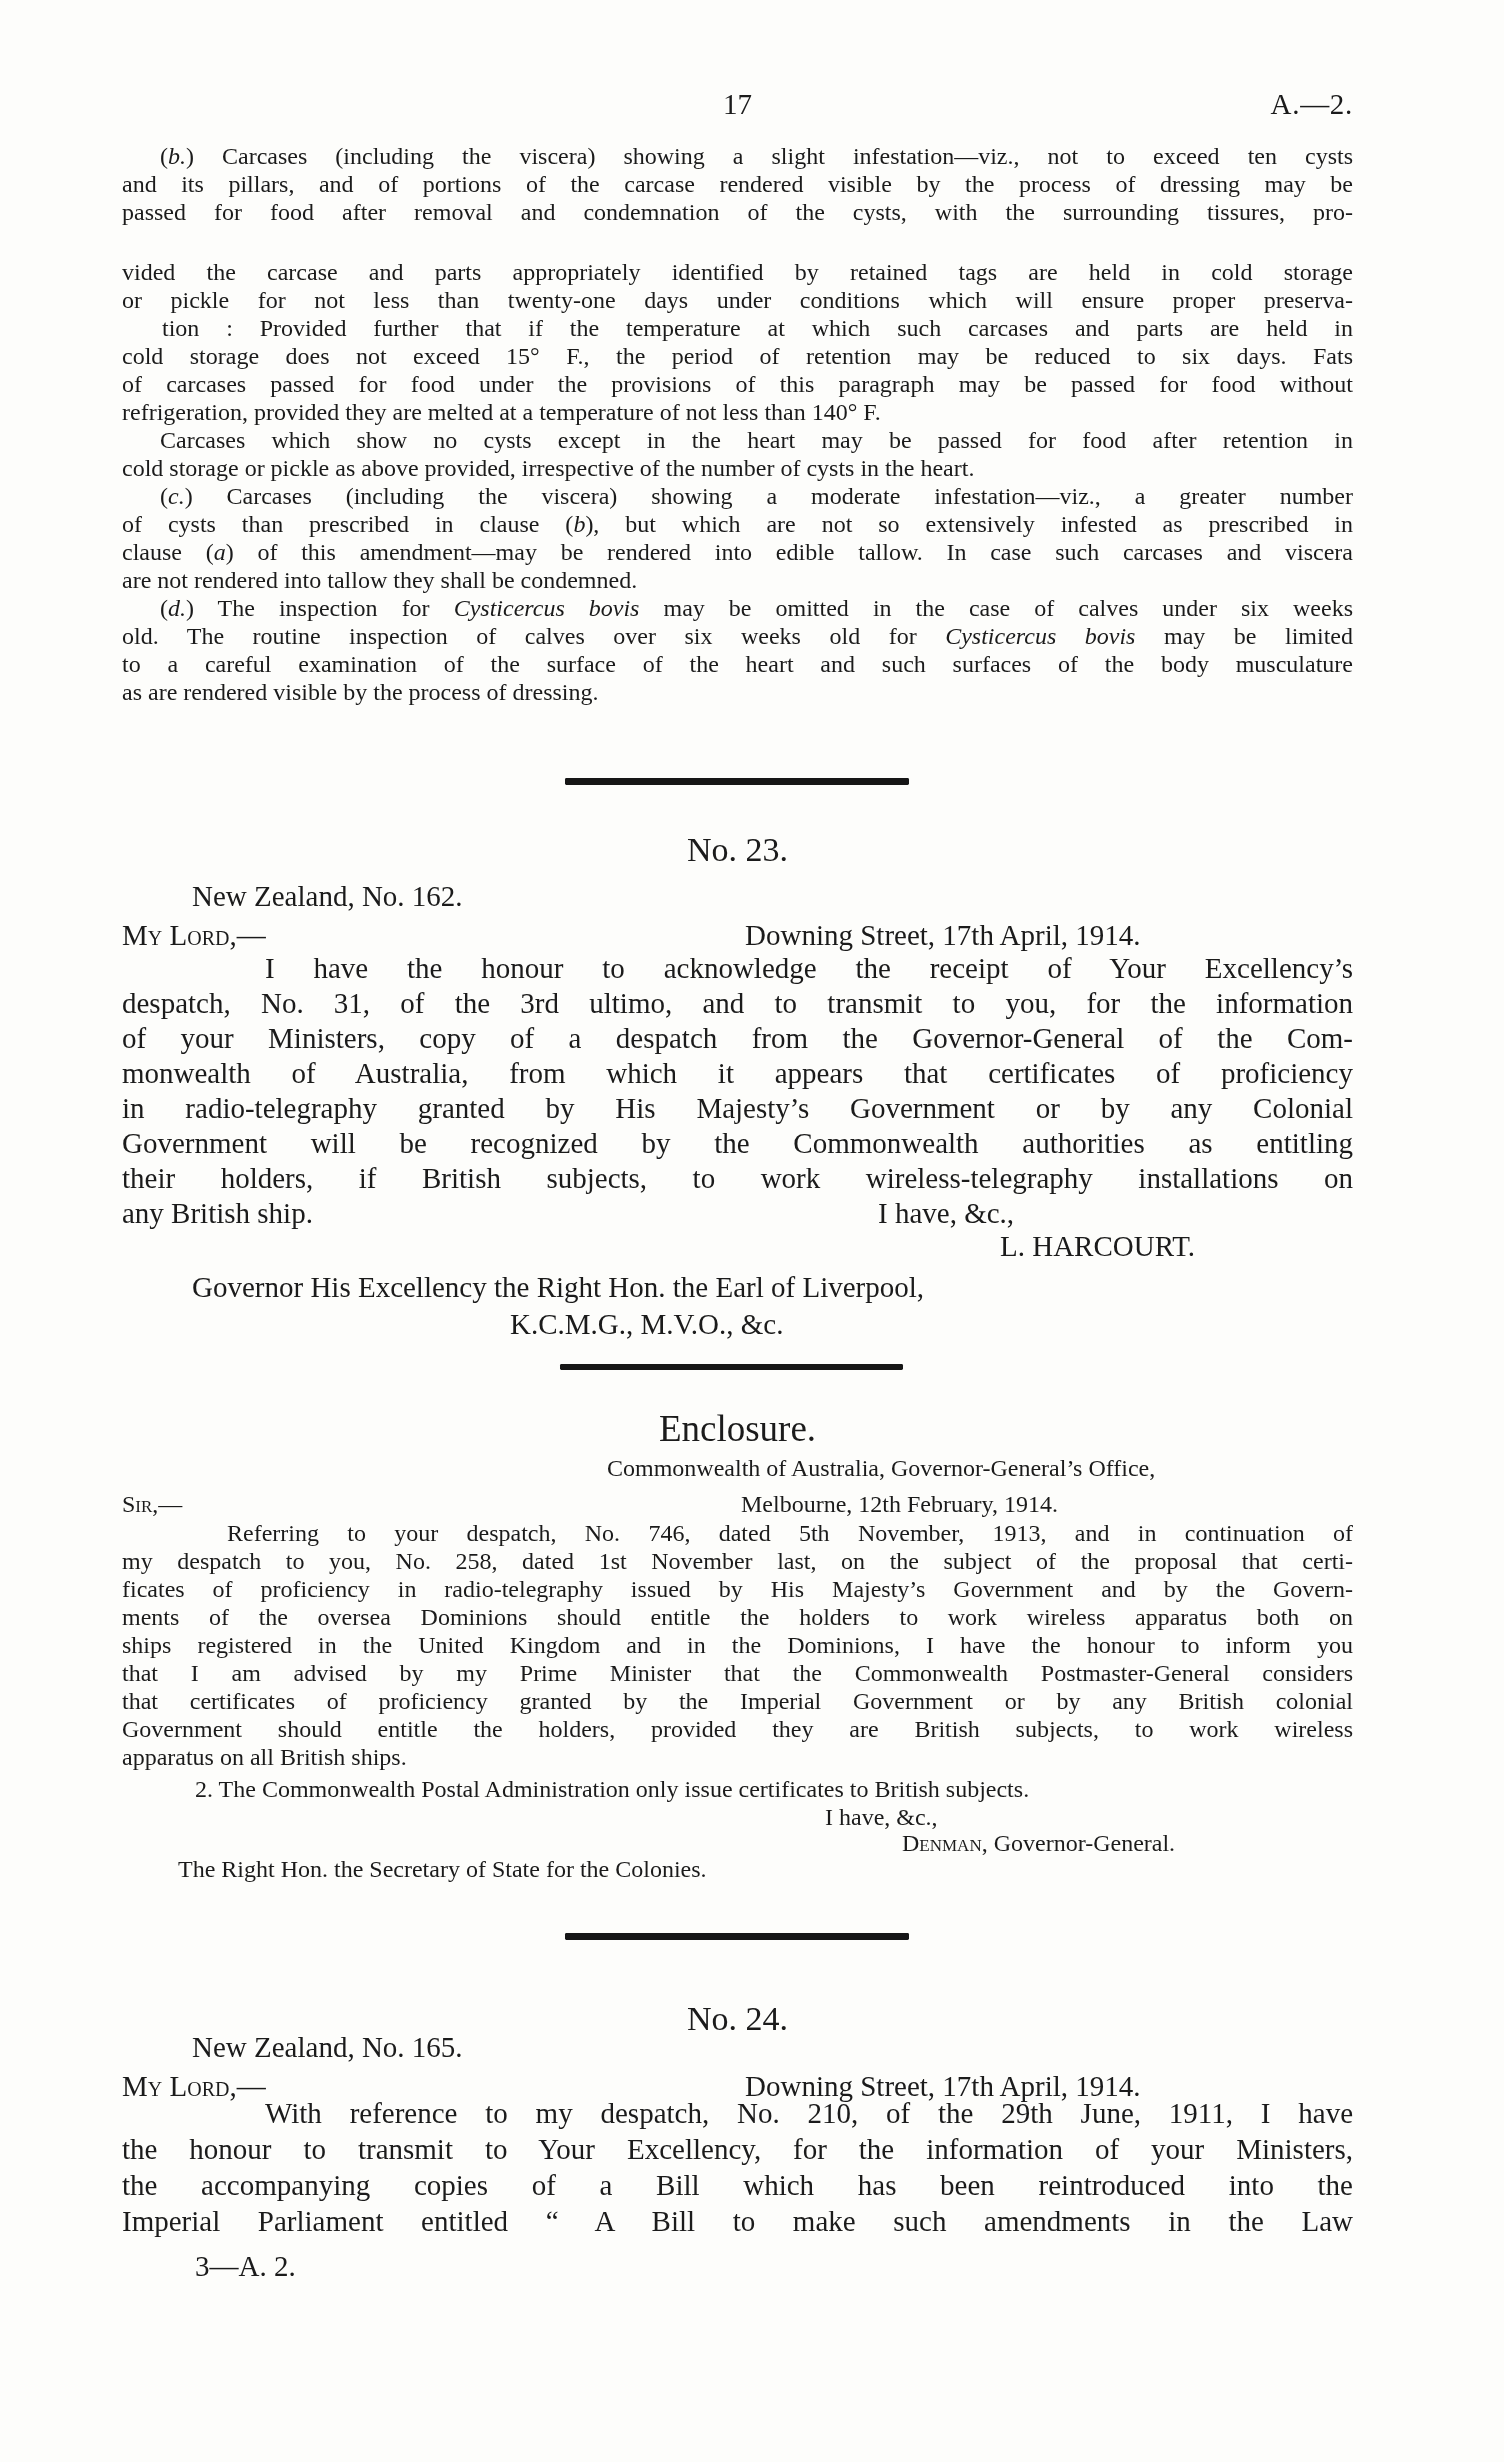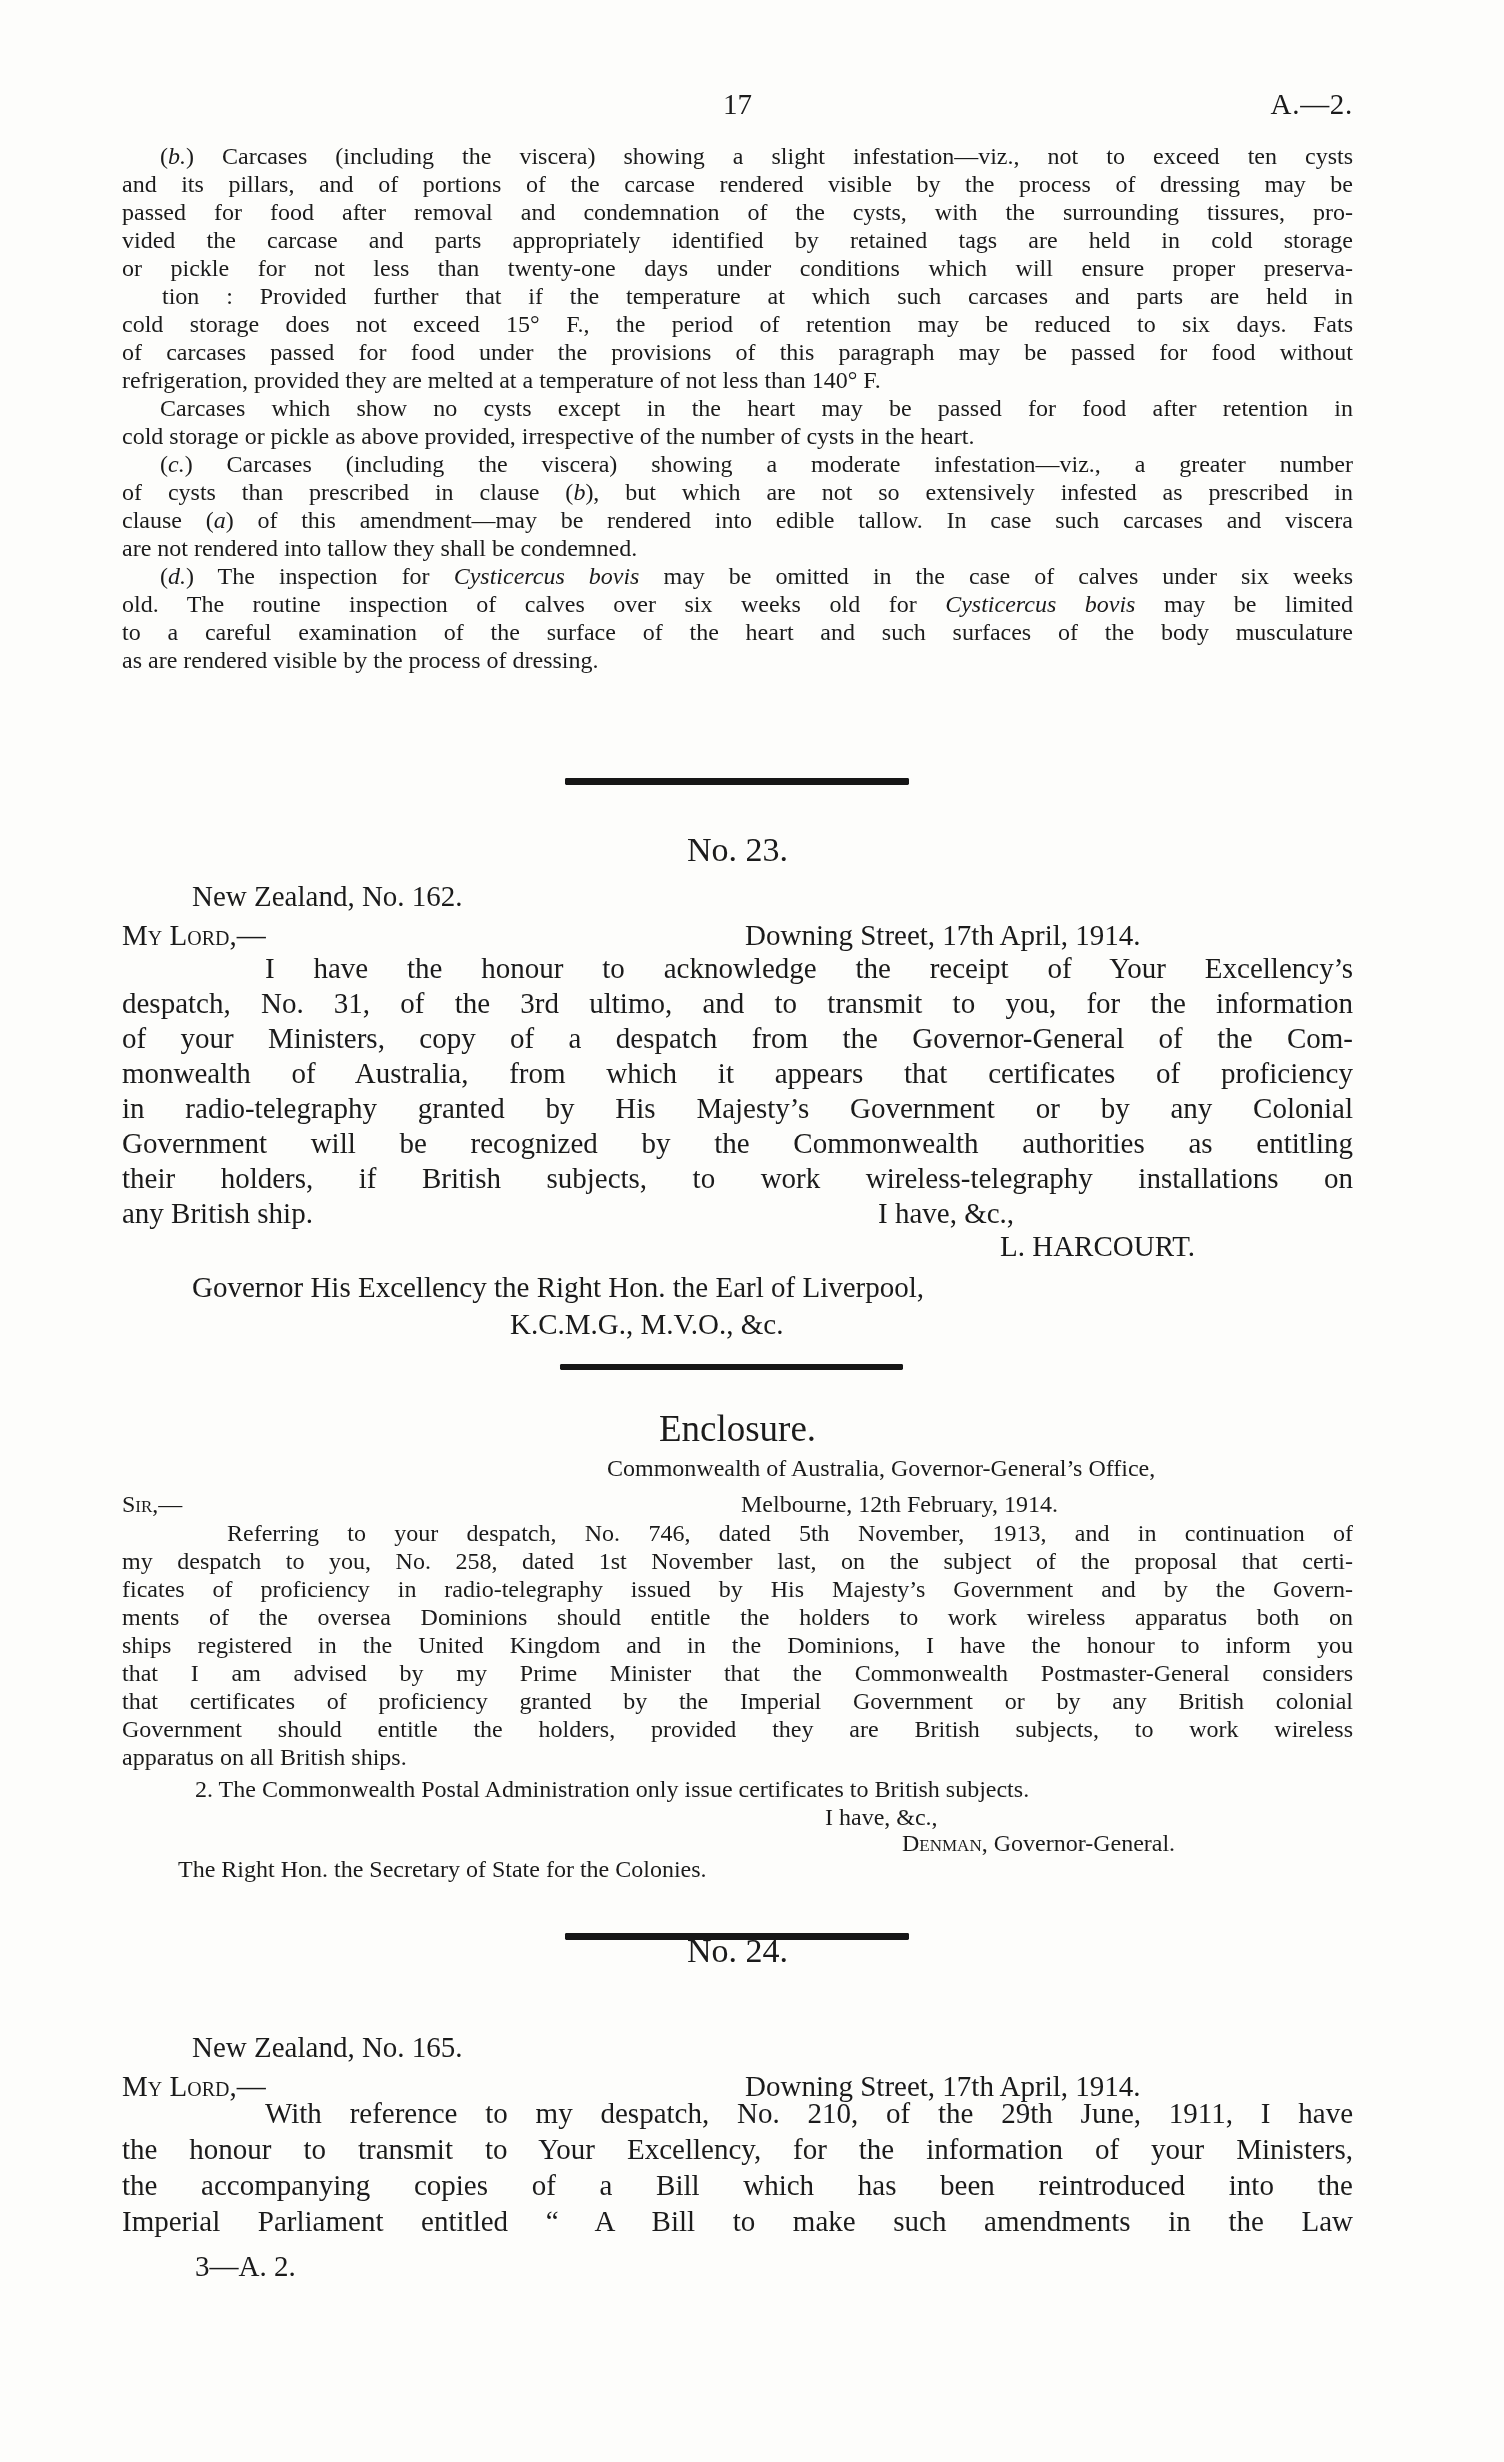--- a/index.html
+++ b/index.html
@@ -29,21 +29,21 @@
 <div class="page">
   <div class="hdr">
     <div class="pgnum">17</div>
     <div class="docref">A.—2.</div>
   </div>
   <div id="blocks">
       <div class="block f-small" style="top: 142px; line-height: 28px;">
         <div class="line j" style="height: 28px; padding-left: 38px;">(<i>b.</i>) Carcases (including the viscera) showing a slight infestation—viz., not to exceed ten cysts</div>
         <div class="line j" style="height: 28px;">and its pillars, and of portions of the carcase rendered visible by the process of dressing may be</div>
         <div class="line j" style="height: 28px;">passed for food after removal and condemnation of the cysts, with the surrounding tissures, pro-</div>
-        <div class="line j" style="height: 28px;">vided the carcase and parts appropriately identified by retained tags are held in cold storage</div>
+        <div class="line j" style="height: 28px; margin-top: 32px;">vided the carcase and parts appropriately identified by retained tags are held in cold storage</div>
         <div class="line j" style="height: 28px;">or pickle for not less than twenty-one days under conditions which will ensure proper preserva-</div>
         <div class="line j" style="height: 28px; margin-left: 40px;">tion :  Provided further that if the temperature at which such carcases and parts are held in</div>
         <div class="line j" style="height: 28px;">cold storage does not exceed 15° F., the period of retention may be reduced to six days.  Fats</div>
         <div class="line j" style="height: 28px;">of carcases passed for food under the provisions of this paragraph may be passed for food without</div>
         <div class="line" style="height: 28px;">refrigeration, provided they are melted at a temperature of not less than 140° F.</div>
         <div class="line j" style="height: 28px; padding-left: 38px;">Carcases which show no cysts except in the heart may be passed for food after retention in</div>
         <div class="line" style="height: 28px;">cold storage or pickle as above provided, irrespective of the number of cysts in the heart.</div>
         <div class="line j" style="height: 28px; padding-left: 38px;">(<i>c.</i>) Carcases (including the viscera) showing a moderate infestation—viz., a greater number</div>
         <div class="line j" style="height: 28px;">of cysts than prescribed in clause (<i>b</i>), but which are not so extensively infested as prescribed in</div>
         <div class="line j" style="height: 28px;">clause (<i>a</i>) of this amendment—may be rendered into edible tallow.  In case such carcases and viscera</div>
@@ -132,21 +132,21 @@
         <div class="line">
           <span class="part" style="left: 780px;">D<span class="sc">enman</span>, Governor-General.</span>
         </div>
       </div>
       <div class="block f-small" style="top: 1855px;">
         <div class="line">
           <span class="part" style="left: 56px;">The Right Hon. the Secretary of State for the Colonies.</span>
         </div>
       </div>
       <div class="rule" style="top: 1933px; left: 565px; width: 344px; height: 7px;"></div>
-      <div class="block heading" style="top: 1932px; font-size: 34px;">No. 24.</div>
+      <div class="block heading" style="top: 2000px; font-size: 34px;">No. 24.</div>
       <div class="block f-large" style="top: 2030px;">
         <div class="line">
           <span class="part" style="left: 70px;">New Zealand, No. 165.</span>
         </div>
       </div>
       <div class="block f-large" style="top: 2069px;">
         <div class="line">
           <span class="part" style="left: 0px;">M<span class="sc">y</span> L<span class="sc">ord</span>,—</span>
           <span class="part" style="left: 623px;">Downing Street, 17th April, 1914.</span>
         </div>

